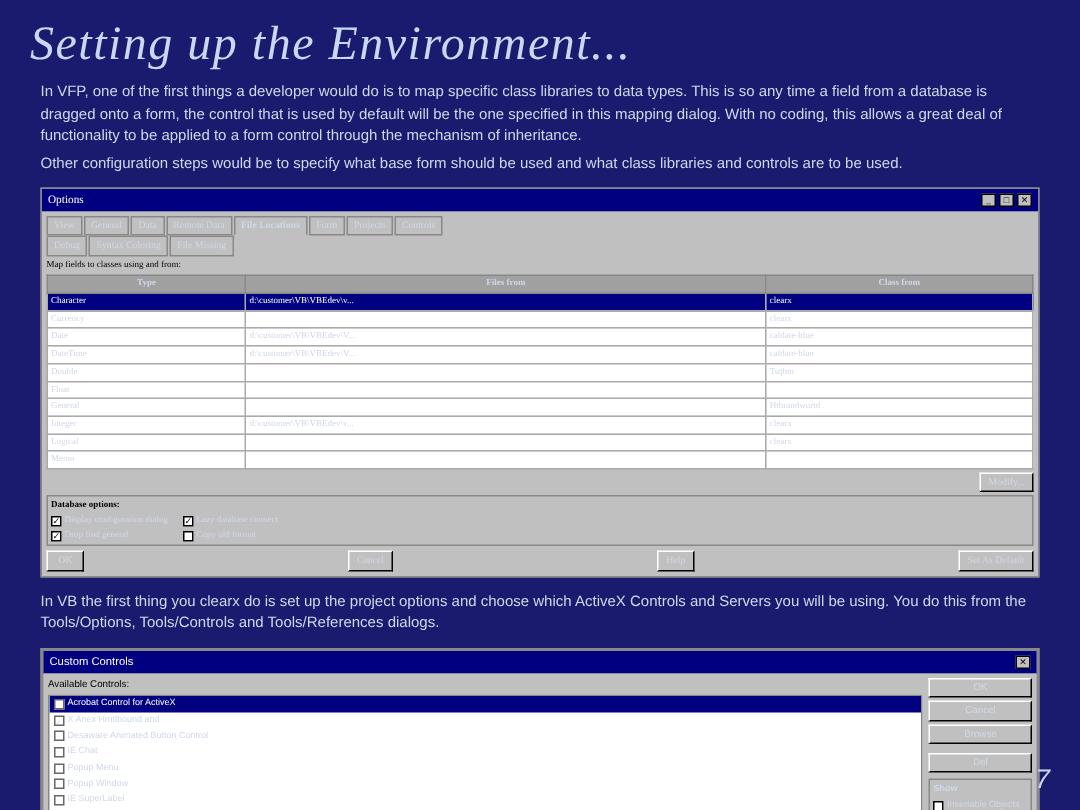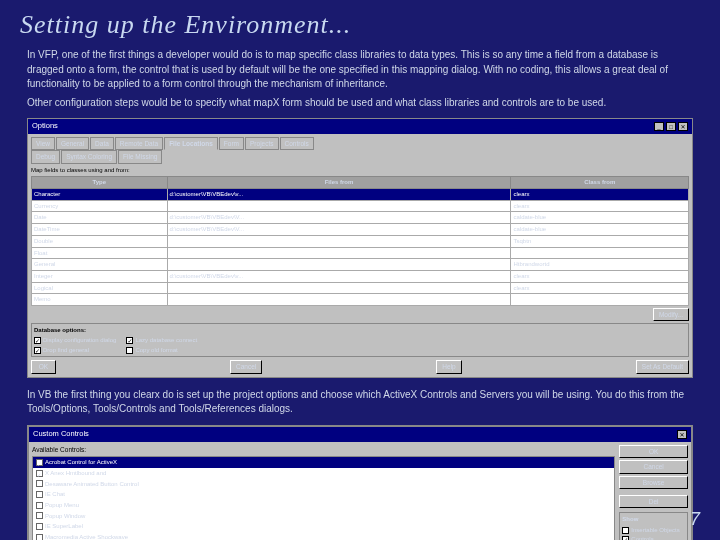--- a/index.html
+++ b/index.html
@@ -13,21 +13,21 @@
     }
 
     
     #title-bar {
       width: 100%;
       padding: 10px 20px 8px;
       text-align: left;
     }
     #title-bar h1 {
       font-family: Georgia, 'Times New Roman', serif;
-      font-size: 26px;
+      font-size: 32px;
       font-style: italic;
       color: #c8d8f0;
       font-weight: normal;
       letter-spacing: 1px;
     }
 
     
     #content-area {
       display: flex;
       flex-direction: column;
@@ -57,21 +57,21 @@
     #right-panel p {
       margin-bottom: 8px;
     }
 
     
     .win-screenshot {
       margin-top: 8px;
       border: 1px solid #888;
       background: #a3a3a3;
       font-size: 7px;
-      font-family: Liberation Sans, sans-serif;
+      font-family: Liberation Serif, serif;
     }
     .win-titlebar {
       background: #000080;
       color: white;
       padding: 2px 4px;
       font-size: 7.5px;
       display: flex;
       justify-content: space-between;
       align-items: center;
     }
@@ -235,21 +235,21 @@
 <body>
 
 <div id="title-bar">
   <h1>Setting up the Environment...</h1>
 </div>
 
 <div id="content-area">
 
   <div id="left-panel">
     <p>In VFP, one of the first things a developer would do is to map specific class libraries to data types. This is so any time a field from a database is dragged onto a form, the control that is used by default will be the one specified in this mapping dialog. With no coding, this allows a great deal of functionality to be applied to a form control through the mechanism of inheritance.</p>
-    <p>Other configuration steps would be to specify what mapX form should be used and what class libraries and controls are to be used.</p>
+    <p>Other configuration steps would be to specify what base form should be used and what class libraries and controls are to be used.</p>
 
     <div class="win-screenshot">
       <div class="win-titlebar">
         <span>Options</span>
         <div class="win-titlebar-btns">
           <div class="win-btn">_</div>
           <div class="win-btn">□</div>
           <div class="win-btn">✕</div>
         </div>
       </div>

